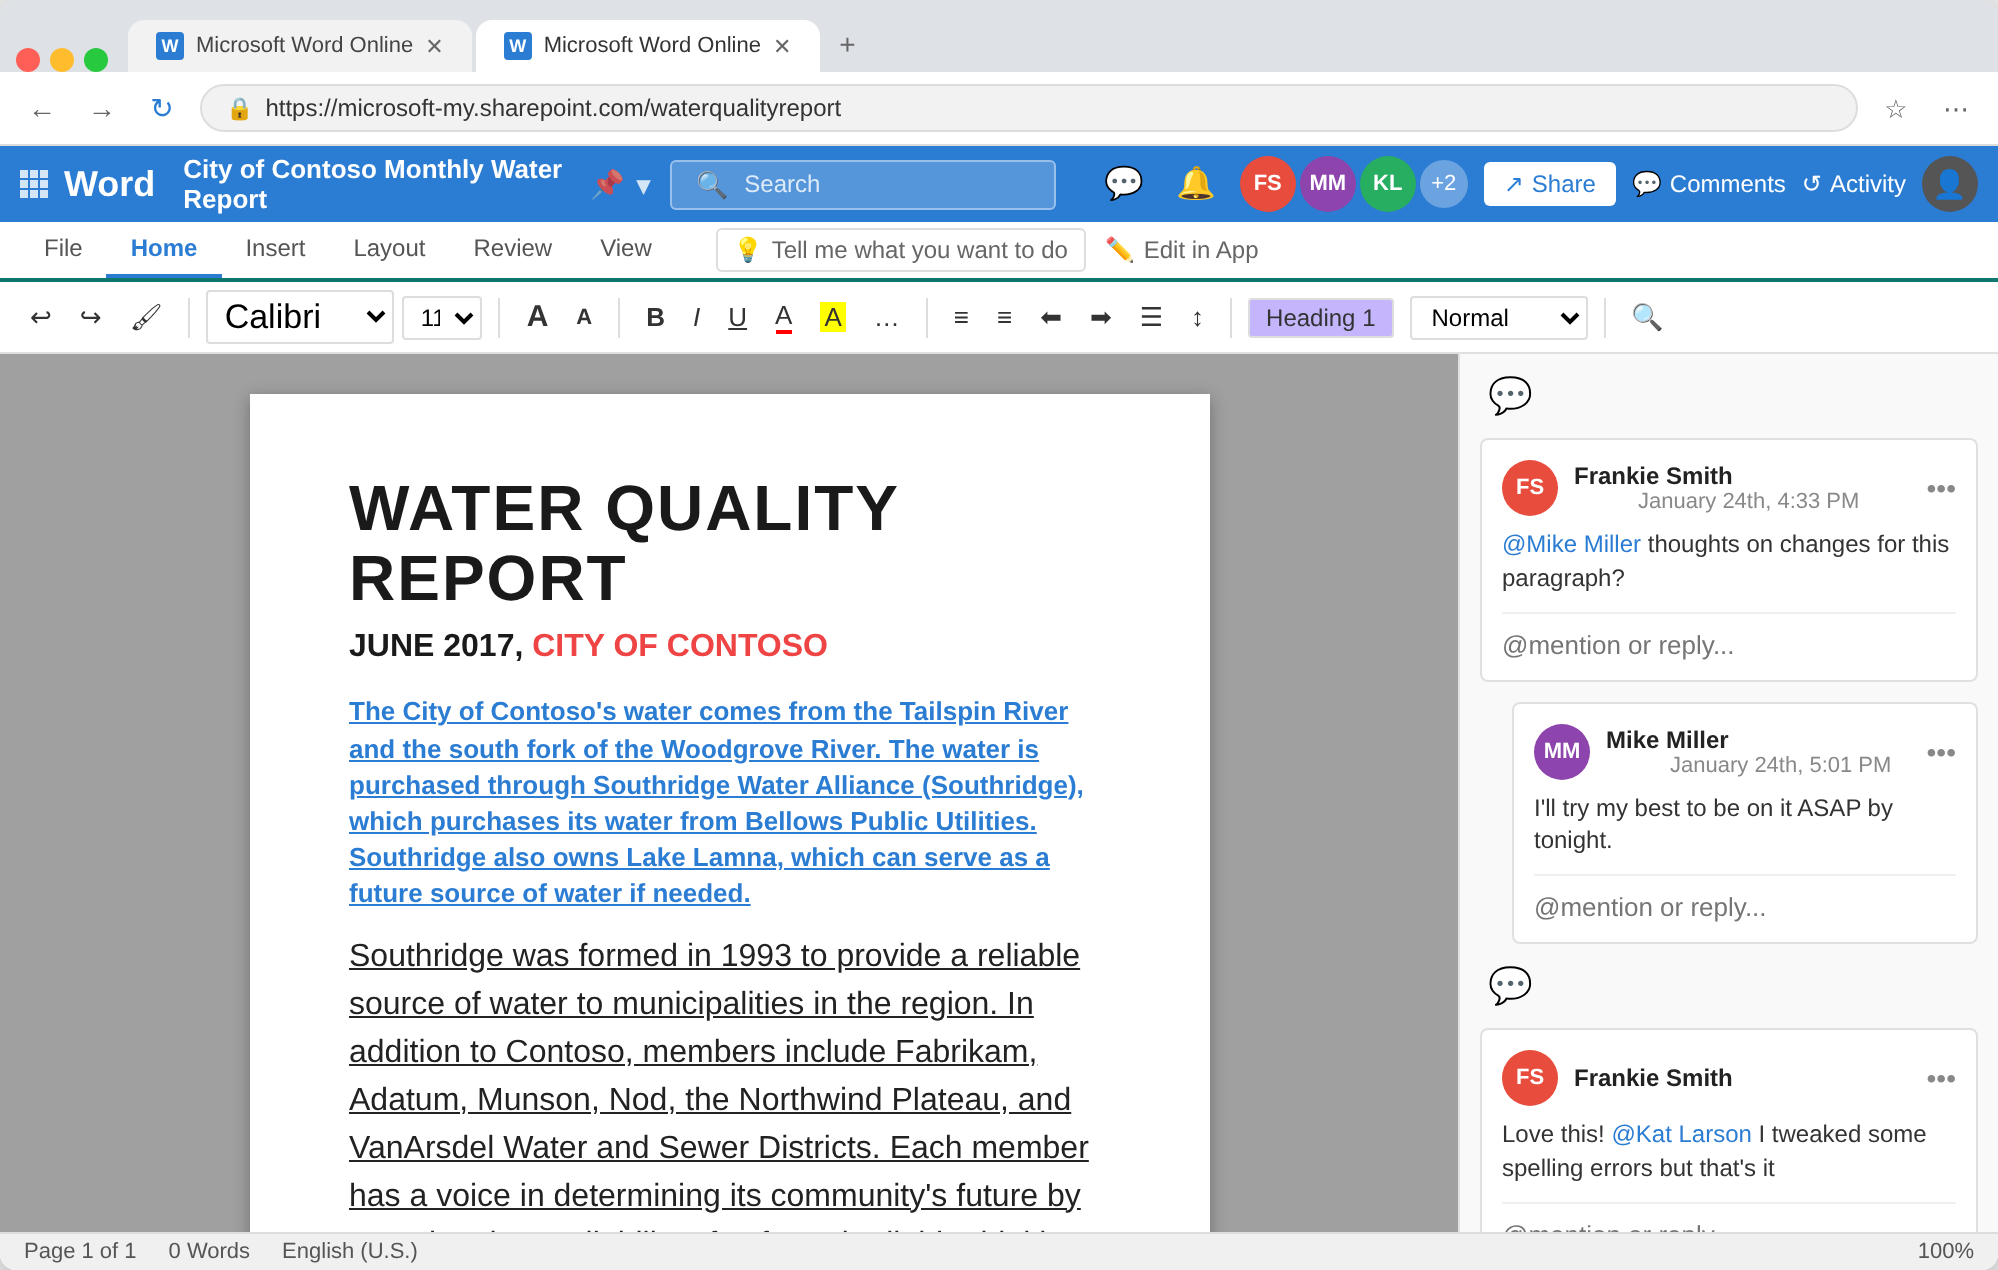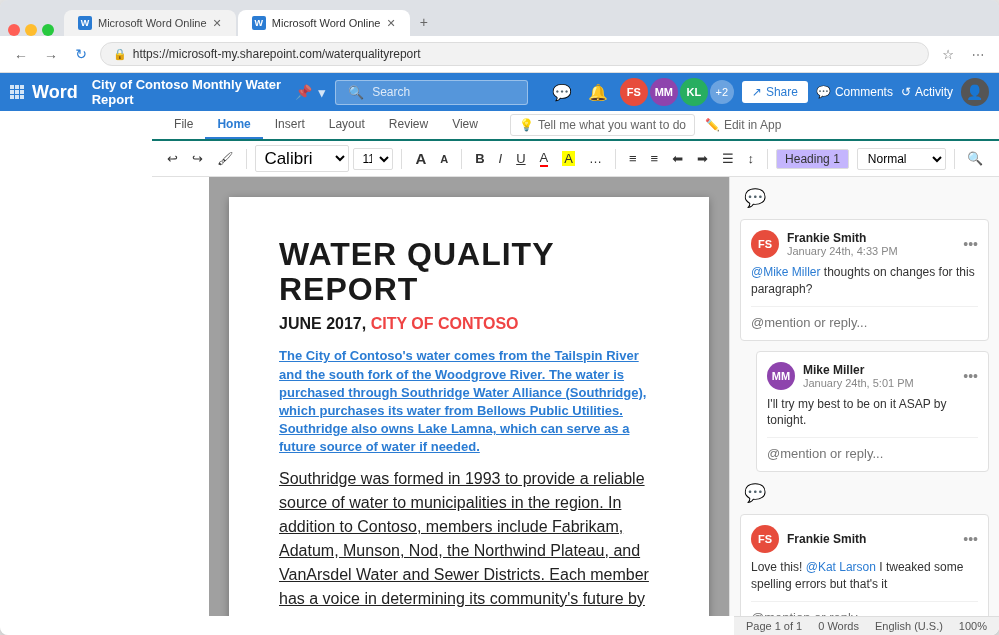--- a/index.html
+++ b/index.html
@@ -20,21 +20,21 @@
     .tl.green { background: #27c93f; }
 
     .browser-toolbar { background: #ffffff; padding: 6px 10px; display: flex; align-items: center; gap: 8px; border-bottom: 1px solid #ddd; }
     .nav-btn { width: 22px; height: 22px; display: flex; align-items: center; justify-content: center; color: #666; cursor: pointer; font-size: 14px; border-radius: 3px; }
     .address-bar { flex: 1; background: #f2f2f2; border: 1px solid #ddd; border-radius: 20px; padding: 4px 12px; font-size: 12px; color: #333; display: flex; align-items: center; gap: 6px; }
     .address-lock { color: #666; font-size: 11px; }
     .address-text { flex: 1; font-size: 12px; color: #333; }
     .browser-action-btn { width: 22px; height: 22px; display: flex; align-items: center; justify-content: center; color: #666; cursor: pointer; }
 
     
-    .word-app { flex: 1; display: flex; flex-direction: column; background: #fff; overflow: hidden; align-items: flex-end; }
+    .word-app { flex: 1; display: flex; flex-direction: column; background: #fff; overflow: hidden; }
     .word-header { background: #2b7cd3; display: flex; align-items: center; padding: 4px 10px; gap: 10px; }
     .word-logo { color: white; font-weight: bold; font-size: 18px; margin-right: 4px; }
     .word-doc-title { color: white; font-size: 13px; display: flex; align-items: center; gap: 6px; font-weight: bold; }
     .word-doc-title .title-text { font-size: 13px; }
     .word-search-box { margin-left: auto; margin-right: auto; background: rgba(255,255,255,0.2); border: 1px solid rgba(255,255,255,0.4); border-radius: 3px; padding: 4px 12px; display: flex; align-items: center; gap: 8px; width: 220px; }
     .word-search-box input { background: transparent; border: none; outline: none; color: white; font-size: 12px; width: 100%; }
     .word-search-box input::placeholder { color: rgba(255,255,255,0.8); }
     .word-header-actions { display: flex; align-items: center; gap: 8px; margin-left: 10px; }
     .avatar-circle { width: 28px; height: 28px; border-radius: 50%; display: flex; align-items: center; justify-content: center; font-size: 11px; font-weight: bold; color: white; cursor: pointer; }
     .share-btn { background: white; color: #2b7cd3; border: none; padding: 4px 10px; border-radius: 3px; font-size: 12px; cursor: pointer; display: flex; align-items: center; gap: 4px; }
@@ -69,21 +69,21 @@
     .doc-intro-link { color: #2b7cd3; font-size: 13px; font-weight: 600; text-decoration: underline; margin-bottom: 10px; display: block; line-height: 1.4; }
     .doc-para { font-size: 16px; line-height: 1.5; color: #222; margin-bottom: 10px; text-decoration: underline; }
 
     
     .comments-sidebar { width: 270px; background: #f9f9f9; border-left: 1px solid #e0e0e0; overflow-y: auto; padding: 10px; display: flex; flex-direction: column; gap: 10px; }
     .comment-card { background: white; border: 1px solid #e0e0e0; border-radius: 4px; padding: 10px; }
     .comment-header { display: flex; align-items: center; gap: 8px; margin-bottom: 6px; }
     .comment-avatar { width: 28px; height: 28px; border-radius: 50%; display: flex; align-items: center; justify-content: center; font-size: 11px; font-weight: bold; color: white; flex-shrink: 0; }
     .comment-meta { flex: 1; }
     .comment-author { font-size: 12px; font-weight: 600; color: #222; }
-    .comment-time { font-size: 11px; color: #888; }
+    .comment-time { font-size: 11px; color: #888; margin-left: 32px; }
     .comment-text { font-size: 12px; color: #333; line-height: 1.4; }
     .comment-text .mention { color: #2b7cd3; }
     .comment-more { color: #888; font-size: 14px; cursor: pointer; }
     .comment-reply { margin-top: 8px; border-top: 1px solid #f0f0f0; padding-top: 8px; }
     .reply-input { width: 100%; border: none; outline: none; font-size: 13px; color: #888; background: transparent; }
 
     
     .status-bar { background: #f0f0f0; border-top: 1px solid #ddd; padding: 3px 12px; display: flex; align-items: center; gap: 16px; font-size: 11px; color: #555; }
     .status-bar .status-right { margin-left: auto; }
 

